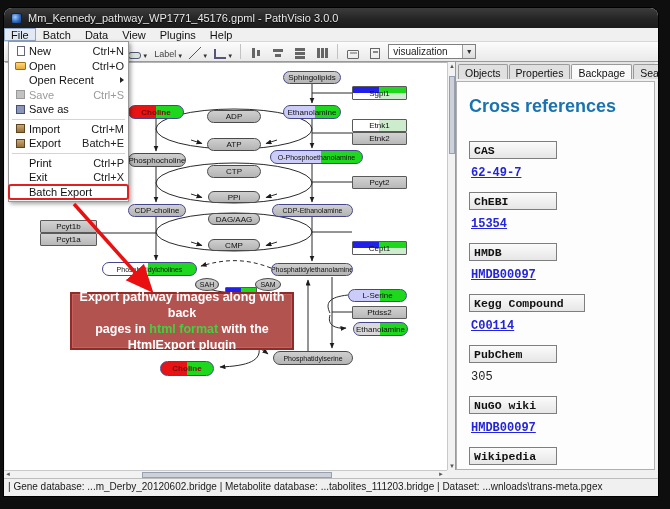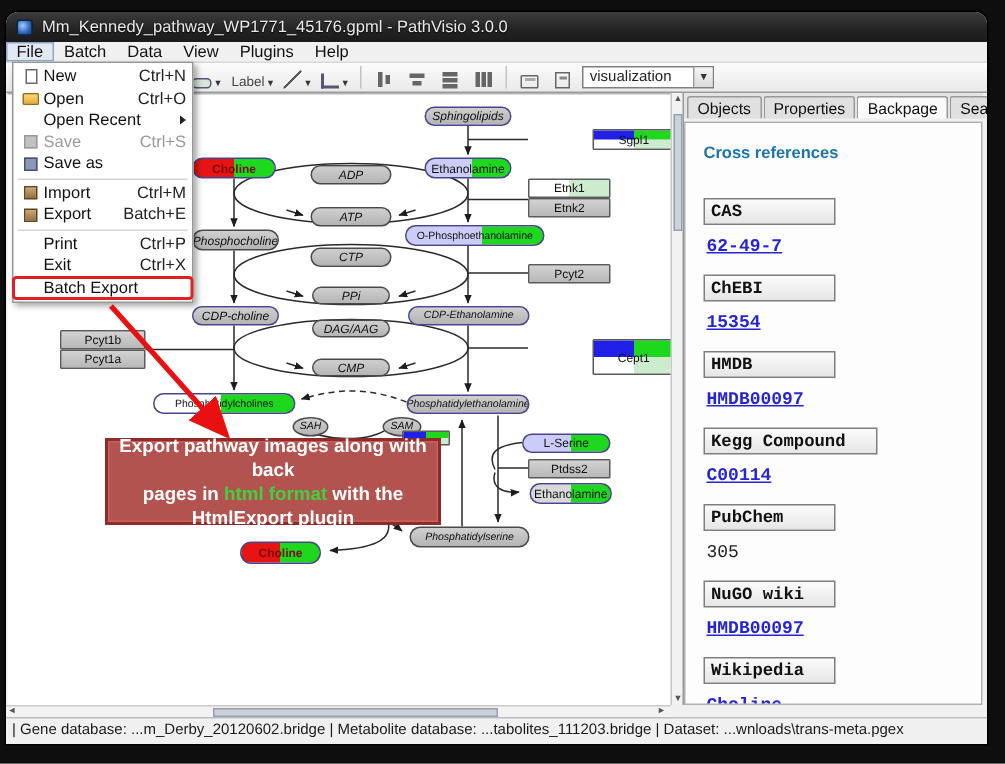--- a/index.html
+++ b/index.html
@@ -64,29 +64,29 @@
 
   
   .canvas { position:absolute; left:1px; top:54px; width:442px; height:408px;
             background:#ffffff; border-top:1px solid #b5b5b5; overflow:hidden; }
   .edges { position:absolute; left:0; top:0; }
 
   .node { position:absolute; display:flex; align-items:center; justify-content:center;
           font-size:8px; color:#101010; white-space:nowrap; z-index:2; overflow:hidden; }
   .pill { border:1px solid #46468c; border-radius:8px; }
   .pill-gray { border:1px solid #4a4a4a; border-radius:8px;
-               background:linear-gradient(#cfcfcf,#b4b4b4);font-style:italic; }
+               background:linear-gradient(#cfcfcf,#b4b4b4); }
   .gbox { border:1px solid #5a5a5a; background:linear-gradient(#d2d2d2,#b8b8b8); border-radius:1px; }
   .half-red-green { background:linear-gradient(to right,#e81414 50%,#1ed81e 50%); }
   .half-lav-green { background:linear-gradient(to right,#ccccf8 55%,#1ed81e 55%); }
   .half-white-green { background:linear-gradient(to right,#ffffff 48%,#1ed81e 48%); }
   .half-gray-green { background:linear-gradient(to right,#d9d9d9 50%,#1ed81e 50%); }
   .gene-expr { border:1px solid #5a5a5a; border-radius:1px; background:
       linear-gradient(to right,#2020e8 50%,#1ed81e 50%) top/100% 50% no-repeat,
-      linear-gradient(to right,#ffffff 50%,#cdeccd 50%) bottom/100% 50% no-repeat; margin-left: 43px; }
+      linear-gradient(to right,#ffffff 50%,#cdeccd 50%) bottom/100% 50% no-repeat; }
   .half-white-palegreen { border:1px solid #5a5a5a; border-radius:1px;
       background:linear-gradient(to right,#ffffff 50%,#cdeccd 50%); }
   .t-darkred { color:#7a0c0c; font-weight:bold; }
   .small-label { font-size:7px; }
 
   
   .filemenu { position:absolute; left:4px; top:33px; width:121px; z-index:10;
               background:#ffffff; border:1px solid #979797; box-shadow:2px 2px 4px rgba(0,0,0,.35);
               font-size:11px; color:#101010; padding:2px 0; }
   .fm-row { height:14.5px; display:flex; align-items:center; padding:0 4px 0 3px; position:relative; }
@@ -121,21 +121,21 @@
   .hthumb { position:absolute; left:138px; top:1px; width:190px; height:6px; background:#cdd2da; border:1px solid #96a0b0; }
 
   
   .sidebar { position:absolute; left:451px; top:54px; width:200px; height:408px; background:#f0f0f0; border-left:1px solid #9a9a9a; }
   .tabs { display:flex; height:17px; font-size:10.5px; color:#111; padding-top:2px; padding-left:2px; background:#e4e4e4;text-align:right; }
   .tab { padding:1px 6px 0; border:1px solid #9a9a9a; border-bottom:none; background:#e0e0e0;
          border-radius:2px 2px 0 0; margin-right:1px; display:flex; align-items:center; }
   .tab.active { background:#fafafa; position:relative; top:0; font-weight:normal; }
   .bp-panel { position:absolute; left:0; top:19px; right:0; bottom:0; background:#fdfdfd; border:1px solid #b0b0b0; overflow:hidden; }
   .bp-content { padding:14px 12px 0; }
-  .bp-heading { color:#1a73b0; font-weight:bold; font-size:11px; margin-bottom:24px; }
+  .bp-heading { color:#1a73b0; font-weight:bold; font-size:18px; margin-bottom:24px; }
   .bp-section { margin-bottom:11px;font-family:Liberation Mono, monospace; }
   .bp-hdrbox { width:88px; border:1px solid #7e7e7e; background:linear-gradient(#fbfbfb,#e6e6e6);
                font-weight:bold; font-size:11.5px; color:#111; padding:2px 4px 1px; white-space:nowrap; }
   .bp-hdrbox.wide { width:116px; }
   .bp-val { display:inline-block; margin:7px 0 0 2px; font-size:12px; font-weight:bold; }
   a.bp-link { color:#2424d8; text-decoration:underline; }
   .bp-plain { color:#222; font-weight:normal; }
 
   .statusbar { position:absolute; left:0; top:470px; right:0; height:16px; background:#f0f0f0;
                border-top:1px solid #bdbdbd; display:flex; align-items:center; padding-left:4px;
@@ -260,21 +260,21 @@
     <div class="node gbox" style="left:347px;top:69px;width:55px;height:13px">Etnk2</div>
     <div class="node pill-gray" style="left:202px;top:75px;width:54px;height:13px">ATP</div>
     <div class="node pill-gray" style="left:123px;top:90px;width:58px;height:14px">Phosphocholine</div>
     <div class="node pill half-lav-green small-label" style="left:265px;top:87px;width:93px;height:14px">O-Phosphoethanolamine</div>
     <div class="node pill-gray" style="left:202px;top:102px;width:54px;height:13px">CTP</div>
     <div class="node gbox" style="left:347px;top:113px;width:55px;height:13px">Pcyt2</div>
     <div class="node pill-gray" style="left:203px;top:128px;width:52px;height:12px">PPi</div>
     <div class="node pill-gray" style="left:123px;top:141px;width:58px;height:13px;border-color:#46468c">CDP-choline</div>
     <div class="node pill-gray small-label" style="left:267px;top:141px;width:81px;height:13px;border-color:#46468c">CDP-Ethanolamine</div>
     <div class="node pill-gray" style="left:203px;top:150px;width:52px;height:12px">DAG/AAG</div>
-    <div class="node gene-expr" style="left:347px;top:163px;width:55px;height:24px">Cept1</div>
+    <div class="node gene-expr" style="left:347px;top:178px;width:55px;height:14px">Cept1</div>
     <div class="node pill-gray" style="left:203px;top:176px;width:52px;height:12px">CMP</div>
     <div class="node gbox" style="left:35px;top:157px;width:57px;height:13px">Pcyt1b</div>
     <div class="node gbox" style="left:35px;top:170px;width:57px;height:13px">Pcyt1a</div>
     <div class="node pill half-white-green small-label" style="left:97px;top:199px;width:95px;height:14px">Phosphatidylcholines</div>
     <div class="node pill-gray small-label" style="left:266px;top:200px;width:82px;height:13px;border-color:#46468c">Phosphatidylethanolamine</div>
     <div class="node pill-gray small-label" style="left:190px;top:215px;width:24px;height:13px;border-radius:50%">SAH</div>
     <div class="node pill-gray small-label" style="left:250px;top:215px;width:26px;height:13px;border-radius:50%">SAM</div>
     <div class="node gene-expr" style="left:220px;top:224px;width:32px;height:10px"></div>
     <div class="node pill half-lav-green" style="left:343px;top:226px;width:59px;height:13px">L-Serine</div>
     <div class="node gbox" style="left:347px;top:243px;width:55px;height:13px">Ptdss2</div>

